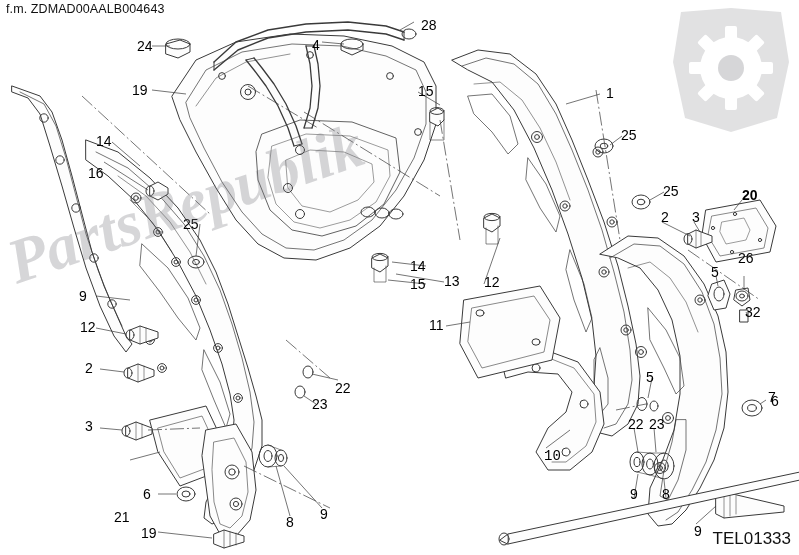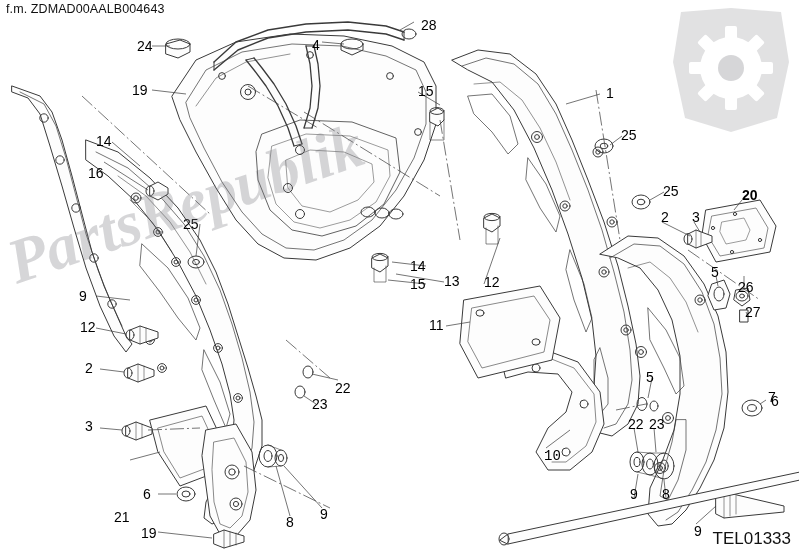--- a/index.html
+++ b/index.html
@@ -390,25 +390,25 @@
   <div class="lbl" style="left:96px;  top:136px;">14</div>
   <div class="lbl" style="left:88px;  top:168px;">16</div>
   <div class="lbl" style="left:663px; top:186px;">25</div>
   <div class="lbl" style="left:742px; top:190px;font-weight:bold;">20</div>
   <div class="lbl" style="left:661px; top:212px;">2</div>
   <div class="lbl" style="left:692px; top:212px;">3</div>
   <div class="lbl" style="left:183px; top:219px;">25</div>
   <div class="lbl" style="left:410px; top:261px;">14</div>
   <div class="lbl" style="left:444px; top:276px;">13</div>
   <div class="lbl" style="left:711px; top:267px;">5</div>
-  <div class="lbl" style="left:738px; top:282px;">26</div>
+  <div class="lbl" style="left:738px; top:253px;">26</div>
   <div class="lbl" style="left:410px; top:279px;">15</div>
   <div class="lbl" style="left:484px; top:277px;">12</div>
   <div class="lbl" style="left:79px;  top:291px;">9</div>
-  <div class="lbl" style="left:745px; top:307px;">27</div>
+  <div class="lbl" style="left:745px; top:307px;">32</div>
   <div class="lbl" style="left:80px;  top:322px;">12</div>
   <div class="lbl" style="left:429px; top:320px;">11</div>
   <div class="lbl" style="left:85px;  top:363px;">2</div>
   <div class="lbl" style="left:646px; top:372px;">5</div>
   <div class="lbl" style="left:85px;  top:421px;">3</div>
   <div class="lbl" style="left:335px; top:383px;">22</div>
   <div class="lbl" style="left:768px; top:392px;">7</div>
   <div class="lbl" style="left:771px; top:396px;">6</div>
   <div class="lbl" style="left:312px; top:399px;">23</div>
   <div class="lbl" style="left:628px; top:419px;">22</div>

